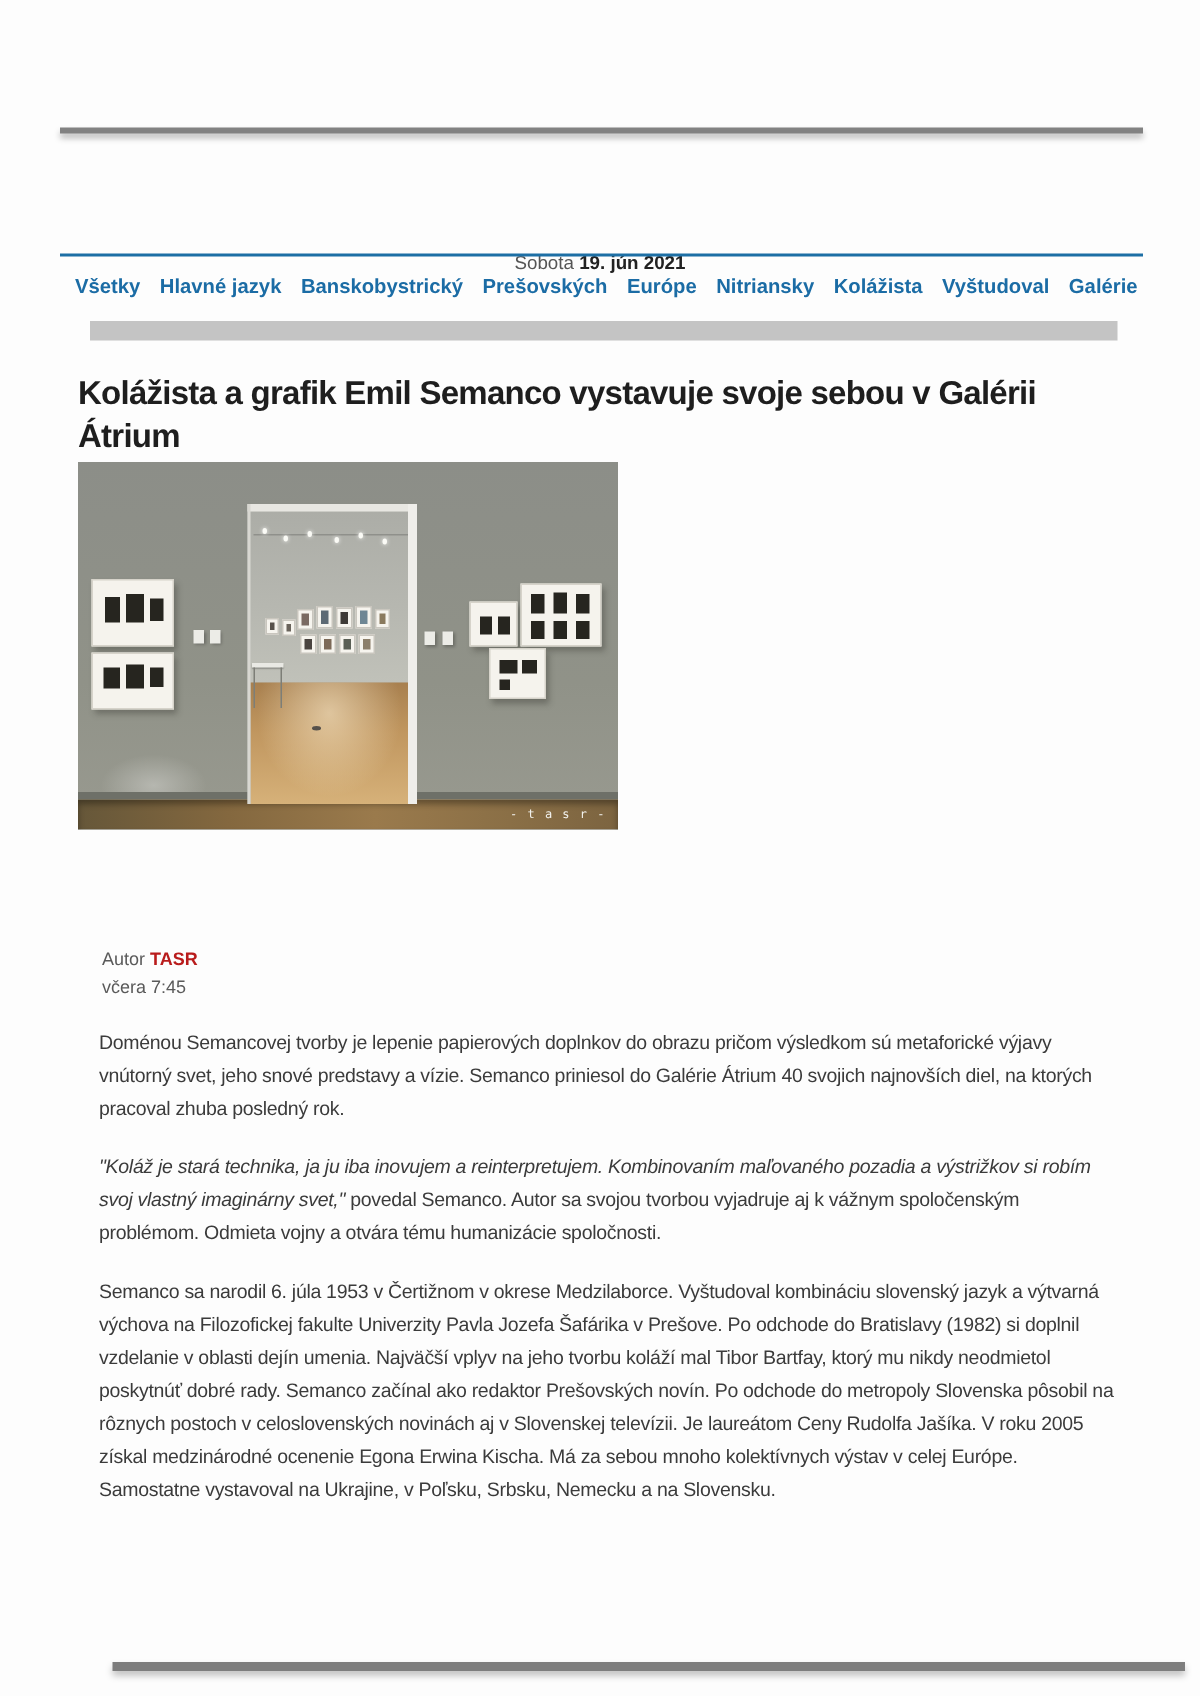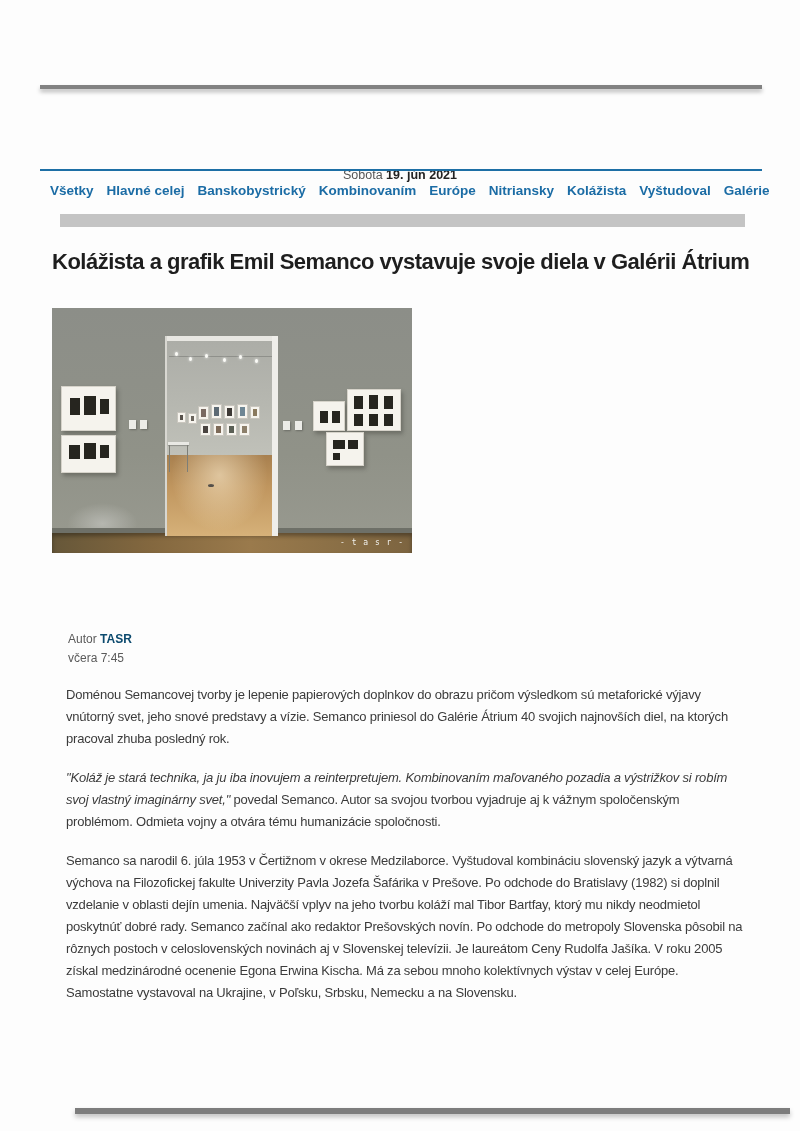--- a/index.html
+++ b/index.html
@@ -50,21 +50,21 @@
     position:absolute; left:52px; top:247px; width:700px;
     font-size:22px; line-height:29px; font-weight:bold; color:#1e1e1e;
     letter-spacing:-0.5px;
   }
   .lede {
     position:absolute; left:66px; top:572px; width:668px;
     font-size:15px; line-height:26px; font-weight:bold; color:#222;
     letter-spacing:-0.2px;
   }
   .byline { position:absolute; left:68px; top:630px; font-size:12px; color:#5a5a5a; line-height:19px; }
-  .byline .author-name { color:#0c4a6e; font-weight:bold; cursor:pointer;text-align:center; }
+  .byline .author-name { color:#b91c1c; font-weight:bold; cursor:pointer;text-align:center; }
   .article-body { position:absolute; left:66px; top:684px; width:678px; }
   .body-para {
     font-size:13px; line-height:22px; color:#3b3b3b; letter-spacing:-0.2px;
     margin-bottom:17px;
   }
   .seg-bold { font-weight:bold; }
   .seg-italic { font-style:italic; }
   
   .photo { position:absolute; left:52px; top:308px; width:360px; height:245px; overflow:hidden; background:#90928c; }
   .ph-wall { position:absolute; inset:0;
@@ -109,33 +109,33 @@
 
   <div class="date-line">
     <span>Sobota</span>
     <b>19. jún 2021</b>
   </div>
 
   <div class="blue-rule"></div>
 
   <nav class="region-nav">
       <span class="nav-item">Všetky</span>
-      <span class="nav-item">Hlavné celej</span>
+      <span class="nav-item">Hlavné jazyk</span>
       <span class="nav-item">Banskobystrický</span>
-      <span class="nav-item">Kombinovaním</span>
+      <span class="nav-item">Prešovských</span>
       <span class="nav-item">Európe</span>
       <span class="nav-item">Nitriansky</span>
       <span class="nav-item">Kolážista</span>
       <span class="nav-item">Vyštudoval</span>
       <span class="nav-item">Galérie</span>
     </nav>
 
   <div class="gray-bar"></div>
 
-  <h1 class="headline">Kolážista a grafik Emil Semanco vystavuje svoje diela v Galérii Átrium</h1>
+  <h1 class="headline">Kolážista a grafik Emil Semanco vystavuje svoje sebou v Galérii Átrium</h1>
 
   <figure class="photo">
     <div class="ph-wall"></div>
     <div class="ph-baseboard"></div>
     <div class="ph-floor-front"></div>
 
     <div class="frame" style="left:9px; top:78px; width:55px; height:45px;">
       <span class="blob" style="left:8px;  top:11px; width:10px; height:17px;"></span>
       <span class="blob" style="left:22px; top:9px;  width:12px; height:19px;"></span>
       <span class="blob" style="left:38px; top:12px; width:9px;  height:15px;"></span>

